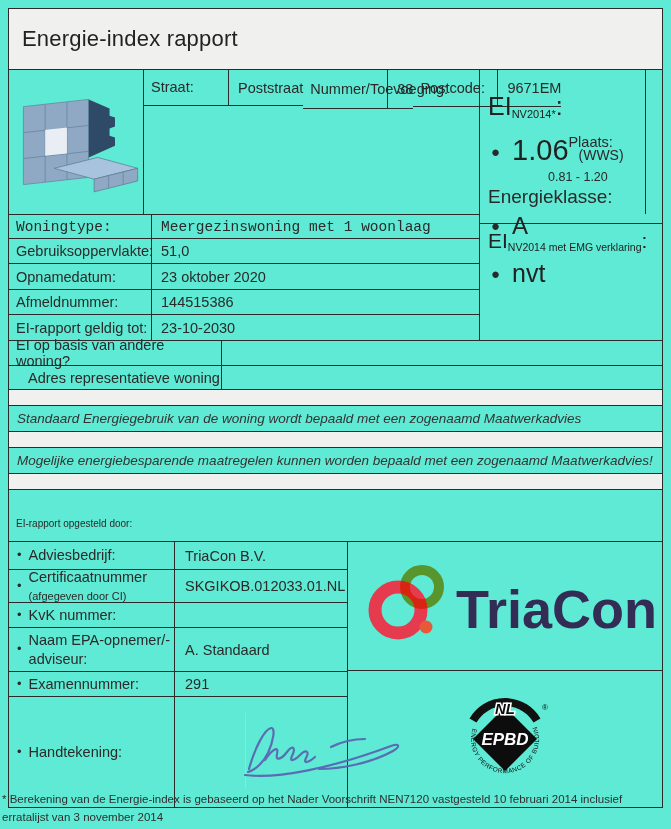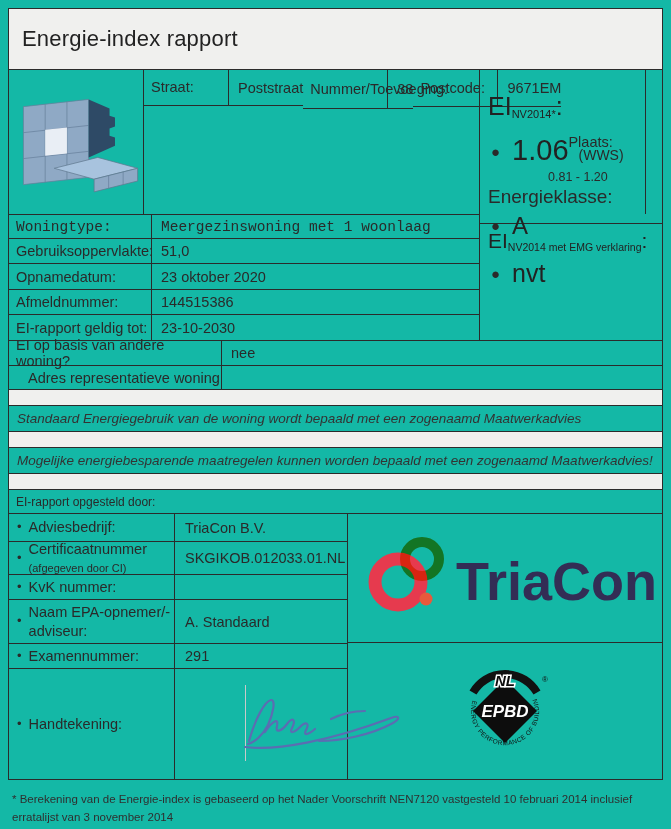--- a/index.html
+++ b/index.html
@@ -1,20 +1,20 @@
 <!DOCTYPE html>
 <html><head>
 <meta charset="utf-8">
 <style>
   * { box-sizing: border-box; margin: 0; padding: 0; }
   html,body { background:#fff; }
   .page {
     position: relative;
     width: 671px; height: 829px;
-    background: #14b8a6;
+    background: #5eead4;
     font-family: "Liberation Sans", sans-serif;
     color: #2a2a2a;
     overflow: hidden;
   }
   .doc {
     position: absolute; left: 8px; top: 8px; width: 655px;
     border: 1.6px solid #2b2b2b;
   }
   .title-bar {
     height: 61px; background: #f0f0ee;
@@ -65,22 +65,22 @@
   .wide-row { display: flex; border-bottom: 1.6px solid #2b2b2b; }
   .w1 { height: 25px; } .w2 { height: 24px; }
   .wl { width: 213px; border-right: 1.6px solid #2b2b2b; display: flex; align-items: center;
         padding-left: 7px; font-size: 14.5px; }
   .wl.indent { padding-left: 19px; }
   .wv { flex: 1; display: flex; align-items: center; padding-left: 9px; font-size: 14.5px; }
 
   .bar { height: 16px; background: #f0f0ee; border-bottom: 1.6px solid #2b2b2b; }
   .note { height: 26px; display: flex; align-items: center; padding-left: 8px;
           font-style: italic; font-size: 13.5px; color: #333; border-bottom: 1.6px solid #2b2b2b; }
-  .prep-header { height: 24px; display: flex; align-items: center; padding-left: 7px;
-                 font-size: 12px; border-bottom: 1.6px solid #2b2b2b; }
+  .prep-header { height: 36px; display: flex; align-items: center; padding-left: 7px;
+                 font-size: 10px; border-bottom: 1.6px solid #2b2b2b; margin-top: 16px; }
 
   
   .prep-grid { display: flex; }
   .prep-left { width: 456px; display: flex; flex-direction: column; }
   .prow { display: flex; border-bottom: 1.6px solid #2b2b2b; }
   .prow:last-child { border-bottom: none; }
   .p1 { height: 28px; } .p2 { height: 33px; } .p3 { height: 25px; }
   .p4 { height: 44px; } .p5 { height: 25px; } .p6 { height: 110px; }
   .pl { width: 166px; border-right: 1.6px solid #2b2b2b; display: flex; align-items: center;
         padding: 2px 2px 2px 8px; font-size: 14.5px; line-height: 1.25; }
@@ -89,21 +89,21 @@
   .pv { flex: 1; display: flex; align-items: center; padding-left: 10px; font-size: 14.5px; position: relative; }
   .prep-right { flex: 1; border-left: 1.6px solid #2b2b2b; display: flex; flex-direction: column; }
   .logo-cell { height: 129px; border-bottom: 1.6px solid #2b2b2b; overflow: hidden;
                display: flex; align-items: center; padding-left: 14px; }
   .epbd-cell { flex: 1; display: flex; align-items: center; justify-content: center; }
 
   .sig-sep { position: absolute; left: 70px; top: 16px; width: 1px; height: 76px; background: #c9c9c9; }
   .sig-svg { position: absolute; left: 58px; top: 16px; }
 
   .footnote {
-    position: absolute; left: 12px; top: 790px; width: 655px;
+    position: absolute; left: 2px; top: 790px; width: 655px;
     font-size: 11.5px; line-height: 1.6; color: #2f2f2f;
   }
 </style>
 </head>
 <body>
 
 <div class="page">
   <div class="doc">
 
     <div class="title-bar">
@@ -185,21 +185,20 @@
           <div class="bullet-line emg-line">
             <span class="big-bullet">●</span>
             <span class="ei-value">nvt</span>
           </div>
         </div>
       </div>
     </div>
 
     <div class="wide-row w1">
       <div class="wl">EI op basis van andere woning?</div>
-      <div class="wv">nee</div>
     </div>
     <div class="wide-row w2">
       <div class="wl indent">Adres representatieve woning</div>
       <div class="wv"></div>
     </div>
 
     <div class="bar"></div>
     <div class="note">Standaard Energiegebruik van de woning wordt bepaald met een zogenaamd Maatwerkadvies</div>
     <div class="bar"></div>
     <div class="note">Mogelijke energiebesparende maatregelen kunnen worden bepaald met een zogenaamd Maatwerkadvies!</div>

